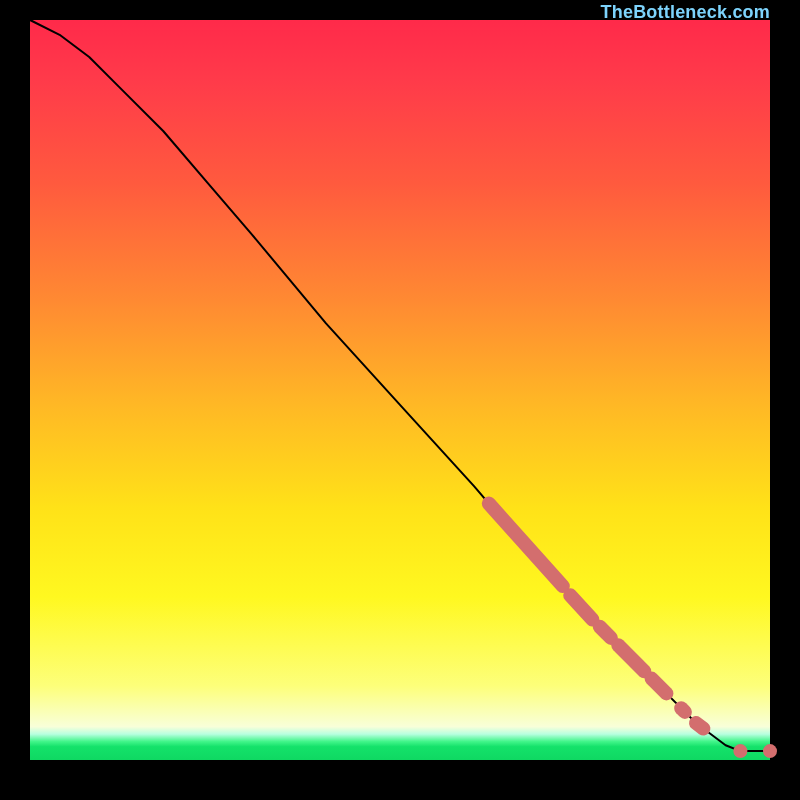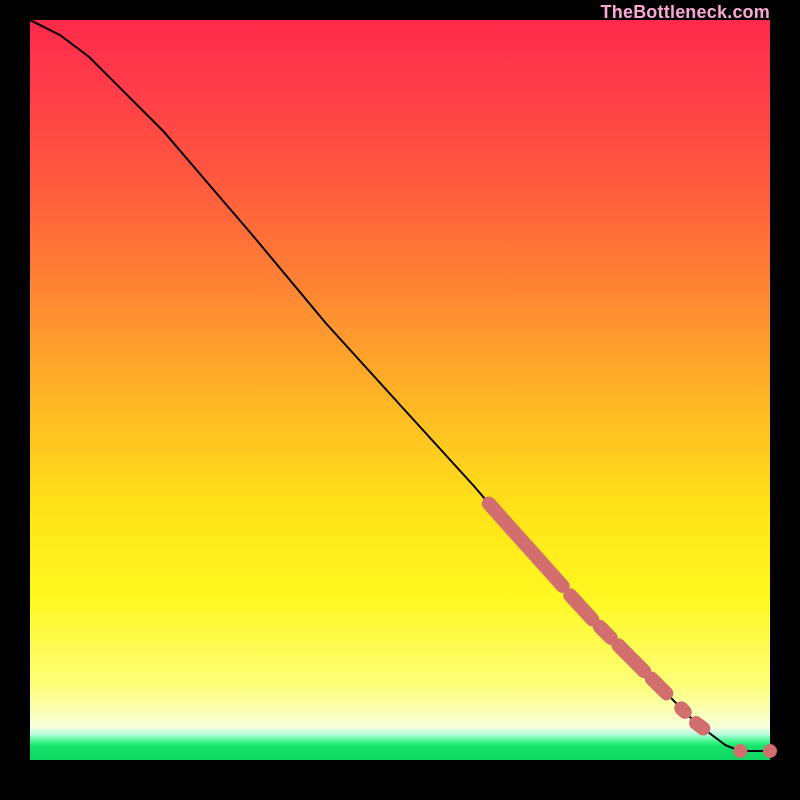--- a/index.html
+++ b/index.html
@@ -40,21 +40,21 @@
       #0fd862 100%
     );
   }
   .attribution {
     position: absolute;
     top: 2px;
     right: 30px;
     font-family: Arial, Helvetica, sans-serif;
     font-size: 18px;
     font-weight: 600;
-    color: #f9a8d4;
+    color: #7dd3fc;
     letter-spacing: 0.2px;
   }
   svg.curve {
     position: absolute;
     left: 0;
     top: 0;
     width: 740px;
     height: 740px;
     overflow: visible;
   }

